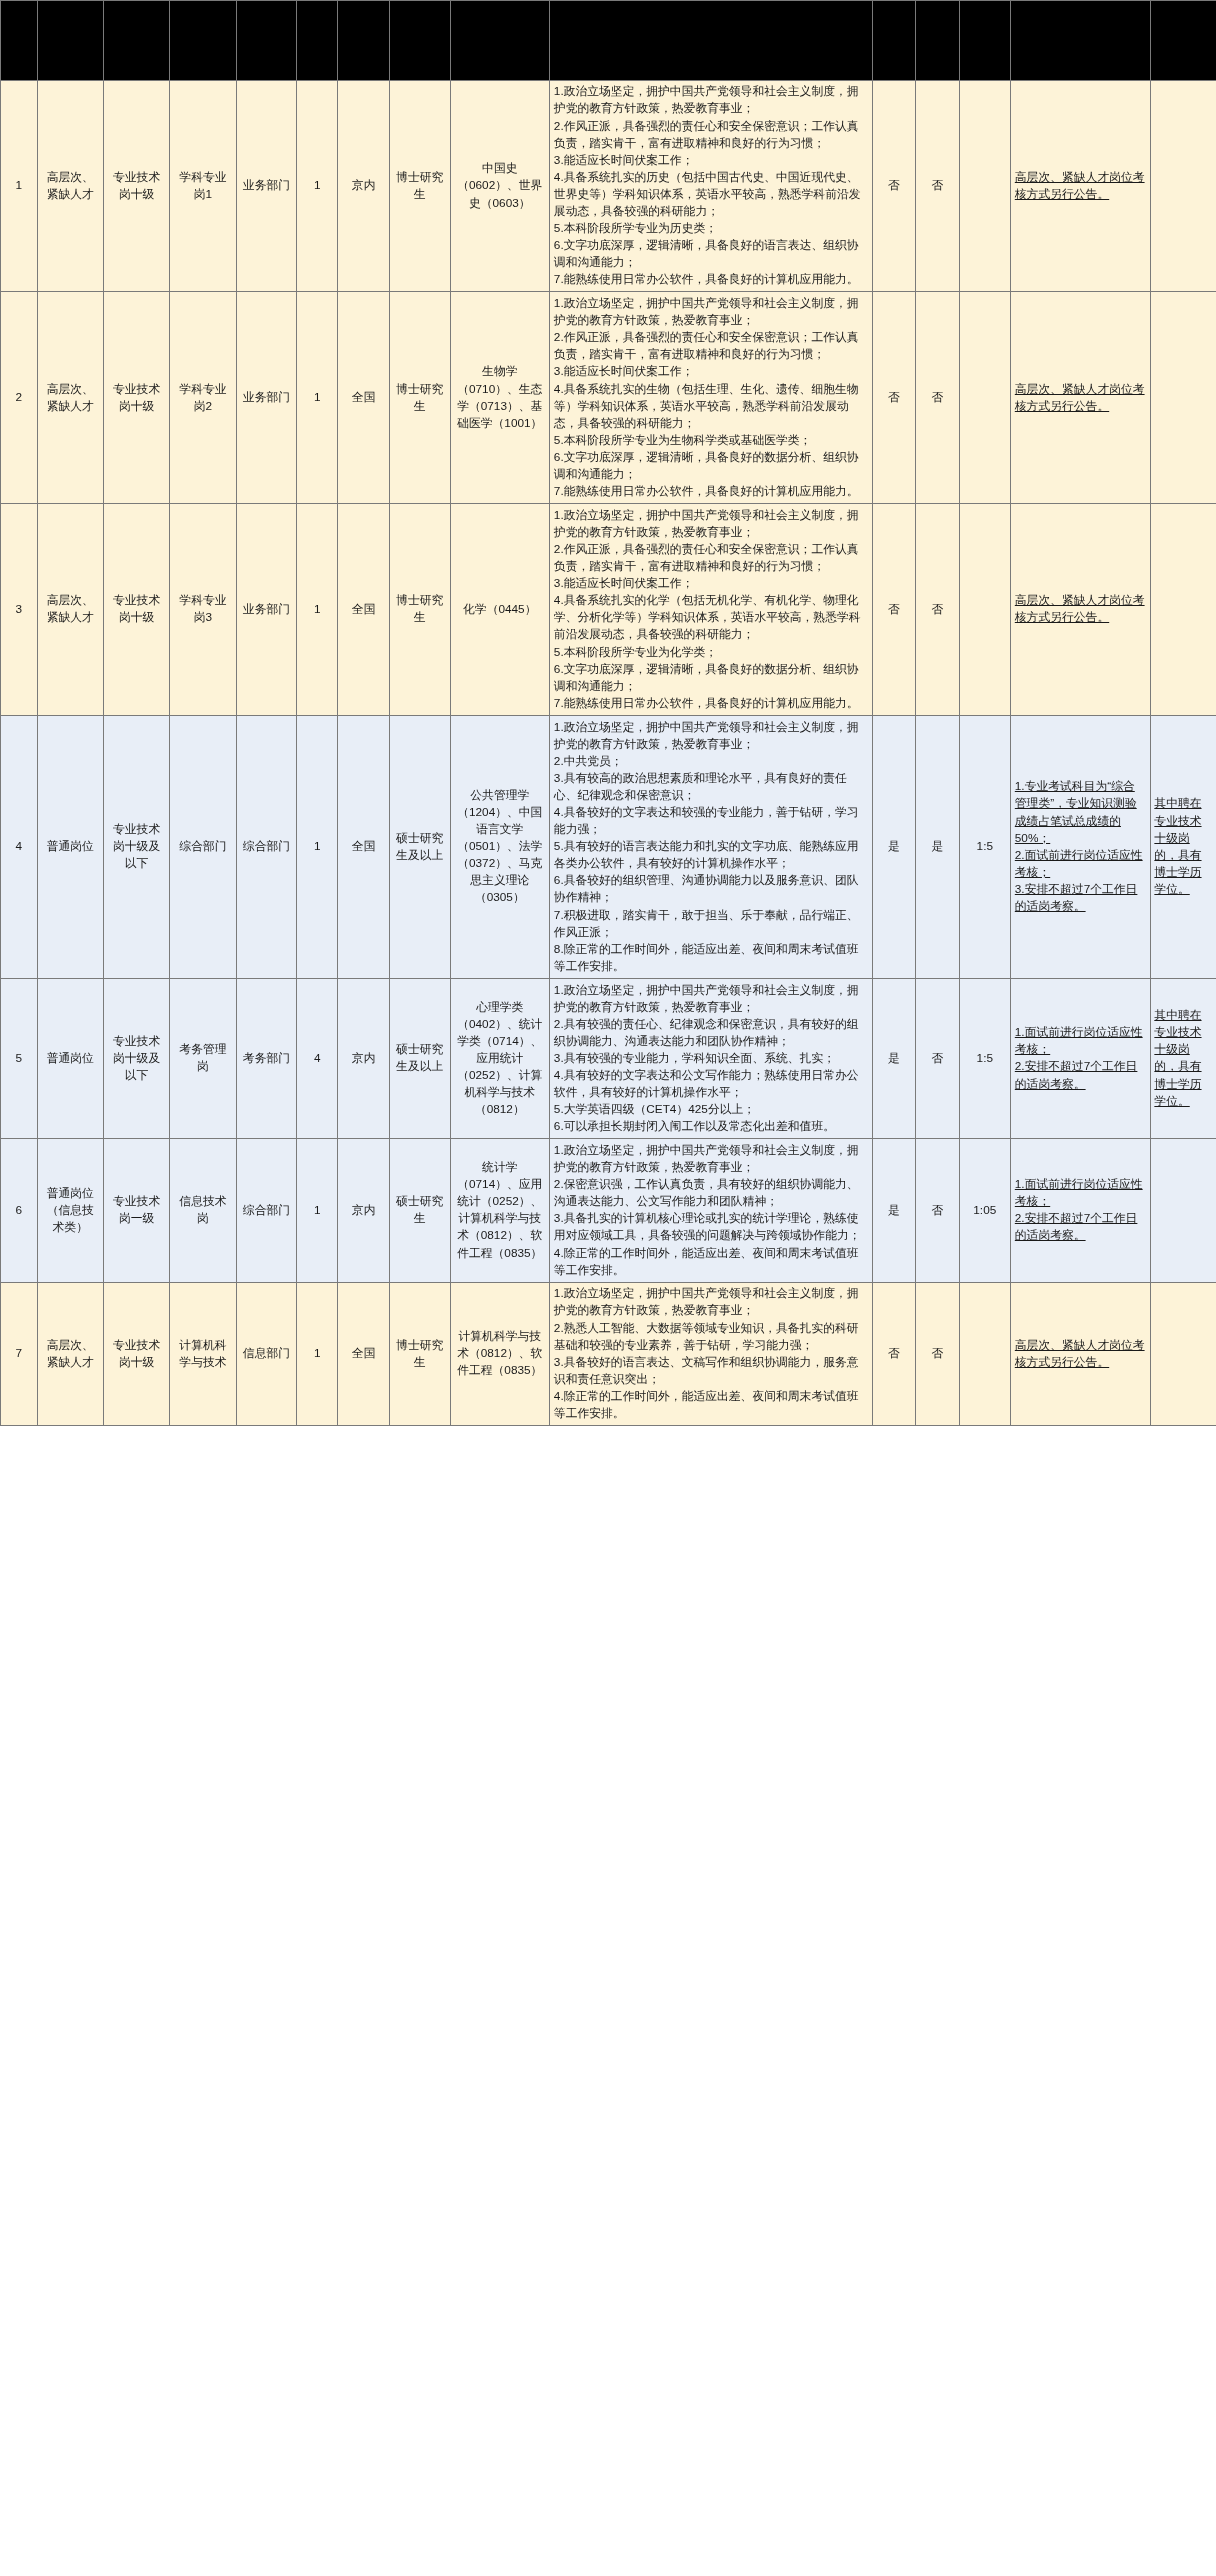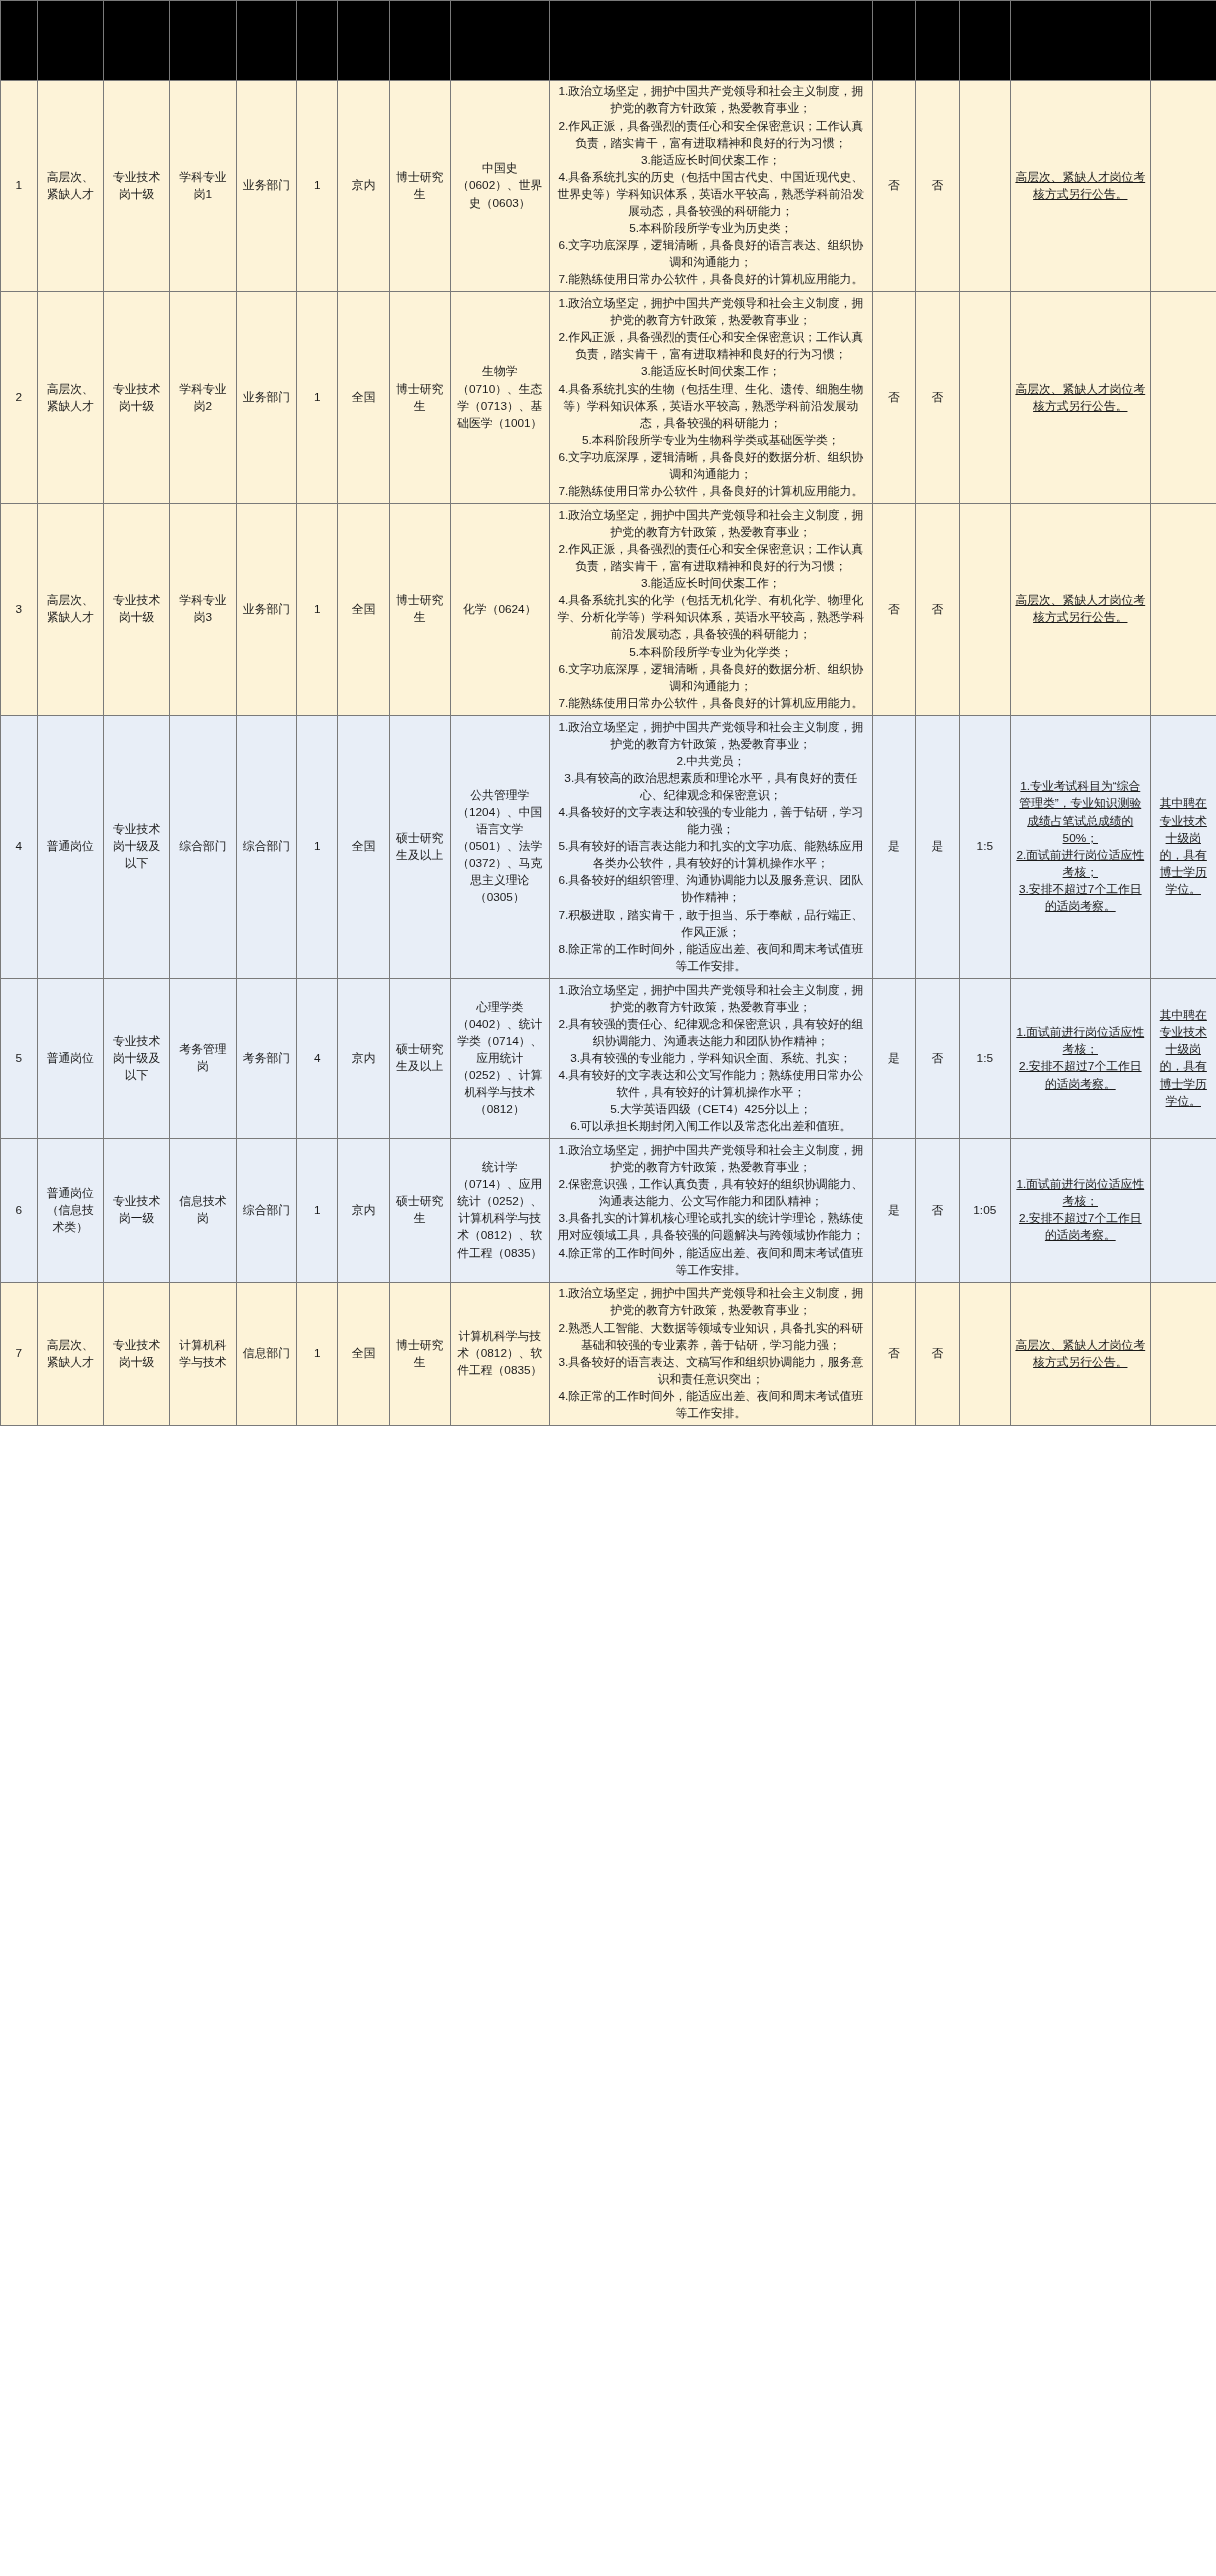--- a/index.html
+++ b/index.html
@@ -6,21 +6,21 @@
   body{font-family:"Liberation Sans","DejaVu Sans",sans-serif;}
   .page{width:1217px;position:relative;background:#ffffff;}
   table.recruit{border-collapse:collapse;width:1217px;table-layout:fixed;}
   table.recruit td,table.recruit th{border:0.9px solid #7a7a7a;vertical-align:middle;padding:2.8px 3.8px;font-size:11.8px;line-height:1.45;color:#1a1a1a;}
   thead th{background:#000000;color:#000000;height:73px;font-weight:normal;font-size:11.3px;padding:1.9px;}
   
   thead th span{color:#000000;}
   tbody tr.grp-a td{background:#fdf3d8;}
   tbody tr.grp-b td{background:#e8eef7;}
   td.c{text-align:center;}
-  td.l{text-align:center;margin-top:45px;}
+  td.l{text-align:left;margin-top:45px;}
   td.idx{text-align:center;font-size:12.2px;}
   .req{font-size:11.3px;line-height:1.5;}
   .small{font-size:10.8px;text-decoration:underline;}
   colgroup col.w-idx{width:32px}
   colgroup col.w-type{width:58px}
   colgroup col.w-level{width:58px}
   colgroup col.w-post{width:58px}
   colgroup col.w-dept{width:53px}
   colgroup col.w-num{width:36px}
   colgroup col.w-place{width:45px}
@@ -111,21 +111,21 @@
         </tr>
         <tr class="grp-a">
           <td class="idx">3</td>
           <td class="c">高层次、紧缺人才</td>
           <td class="c">专业技术岗十级</td>
           <td class="c">学科专业岗3</td>
           <td class="c">业务部门</td>
           <td class="c">1</td>
           <td class="c">全国</td>
           <td class="c">博士研究生</td>
-          <td class="c">化学（0624）</td>
+          <td class="c">化学（0445）</td>
           <td class="l req">1.政治立场坚定，拥护中国共产党领导和社会主义制度，拥护党的教育方针政策，热爱教育事业；<br>2.作风正派，具备强烈的责任心和安全保密意识；工作认真负责，踏实肯干，富有进取精神和良好的行为习惯；<br>3.能适应长时间伏案工作；<br>4.具备系统扎实的化学（包括无机化学、有机化学、物理化学、分析化学等）学科知识体系，英语水平较高，熟悉学科前沿发展动态，具备较强的科研能力；<br>5.本科阶段所学专业为化学类；<br>6.文字功底深厚，逻辑清晰，具备良好的数据分析、组织协调和沟通能力；<br>7.能熟练使用日常办公软件，具备良好的计算机应用能力。</td>
           <td class="c">否</td>
           <td class="c">否</td>
           <td class="c"></td>
           <td class="l small">高层次、紧缺人才岗位考核方式另行公告。</td>
           <td class="l small"></td>
         </tr>
         <tr class="grp-b">
           <td class="idx">4</td>
           <td class="c">普通岗位</td>

